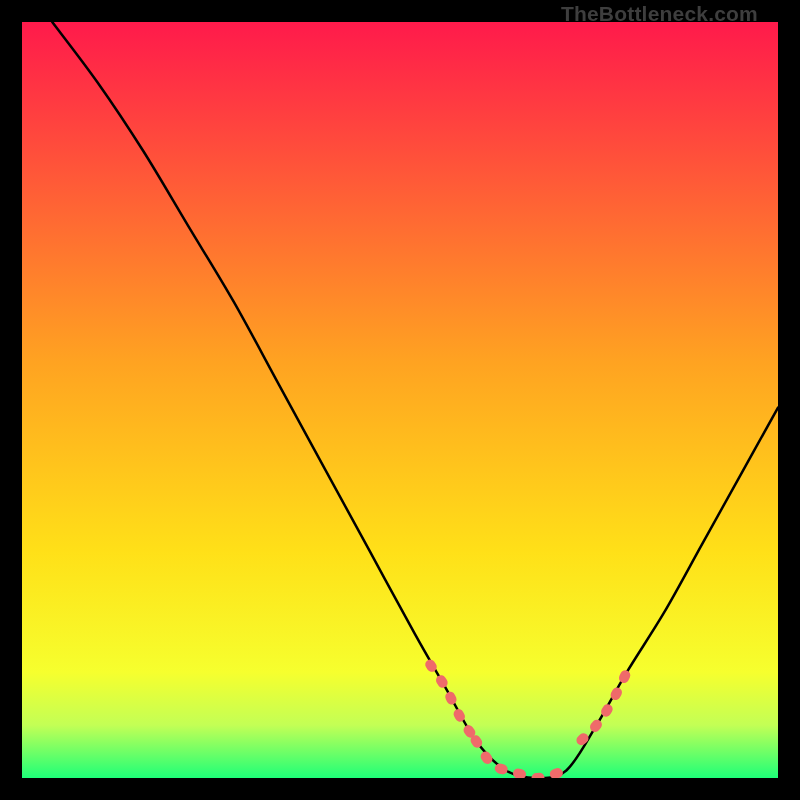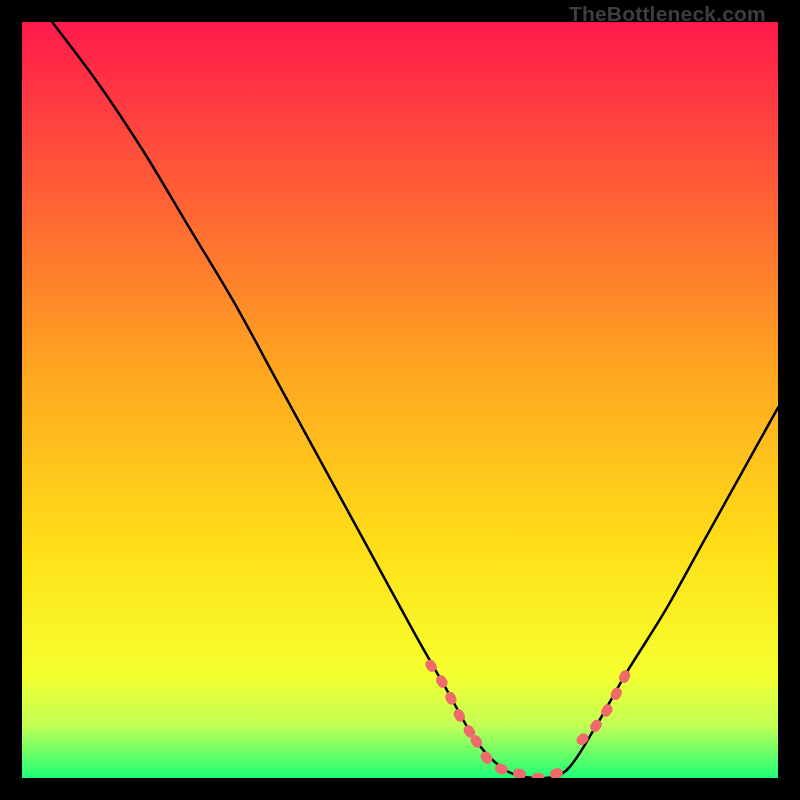--- a/index.html
+++ b/index.html
@@ -20,21 +20,21 @@
   }
   .plot-area {
     position: absolute;
     inset: 0;
     width: 100%;
     height: 100%;
   }
   .watermark {
     position: absolute;
     top: -20px;
-    right: 12px;
+    right: 20px;
     font-family: Arial, Helvetica, sans-serif;
     font-size: 21px;
     font-weight: bold;
     color: #3e3e3e;
     letter-spacing: 0.2px;
     pointer-events: none;
   }
 </style>
 </head>
 <body>

